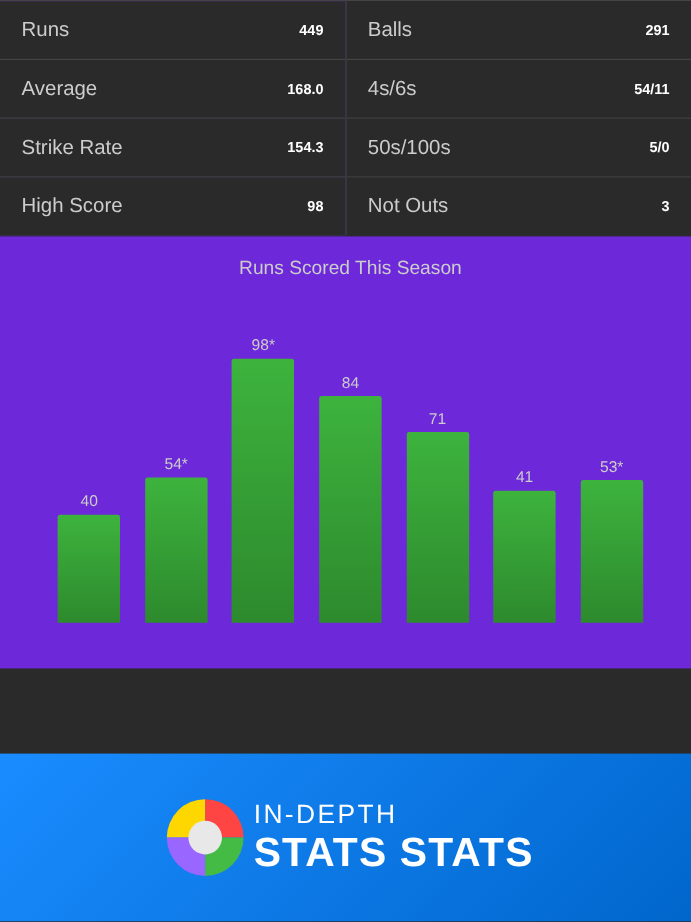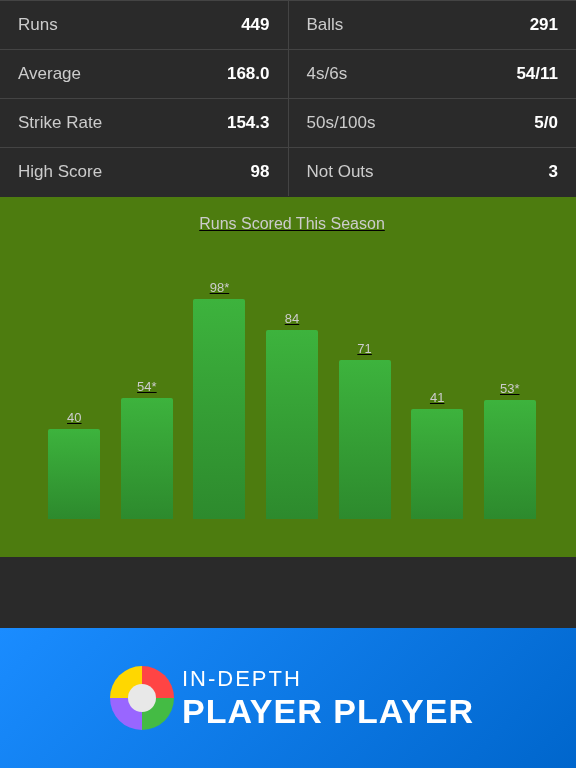--- a/index.html
+++ b/index.html
@@ -26,32 +26,31 @@
     }
 
     .stat-label {
       color: #cccccc;
       font-size: 17px;
       font-weight: 400;
     }
 
     .stat-value {
       color: #ffffff;
-      font-size: 17px;
+      font-size: 12px;
       font-weight: 600;
     }
 
     
     .chart-container {
-      background-color: #4d7c0f;
+      background-color: #6d28d9;
       padding: 18px 20px 10px 28px;
       margin-top: 1px;
       height: 360px;
       position: relative;
-      text-decoration: underline;
     }
 
     .chart-title {
       text-align: center;
       color: #cccccc;
       font-size: 16px;
       font-weight: 400;
       margin-bottom: 16px;
     }
 
@@ -213,15 +212,15 @@
 
     <path d="M40 40 L72 40 A32 32 0 0 1 40 72 Z" fill="#44BB44"></path>
 
     <path d="M40 40 L40 72 A32 32 0 0 1 8 40 Z" fill="#9966FF"></path>
 
     <circle cx="40" cy="40" r="14" fill="#e8e8e8"></circle>
   </svg>
 
   <div class="banner-text">
     <span class="banner-top">IN-DEPTH</span>
-    <span class="banner-bottom">PLAYER PLAYER</span>
+    <span class="banner-bottom">STATS STATS</span>
   </div>
 </div>
 
 </body></html>

